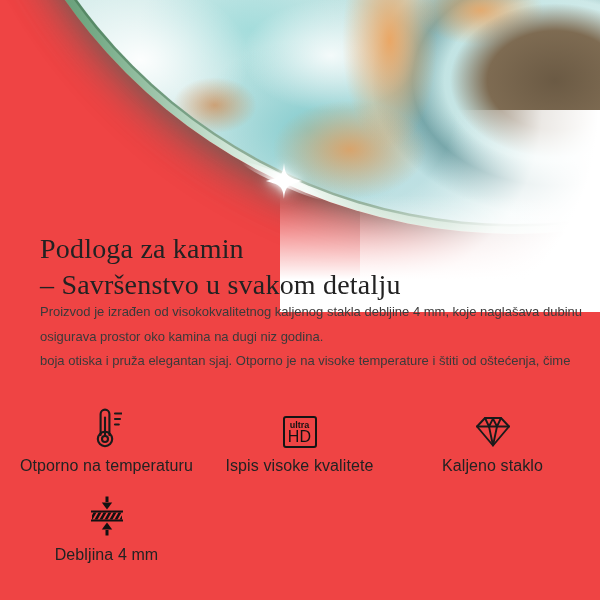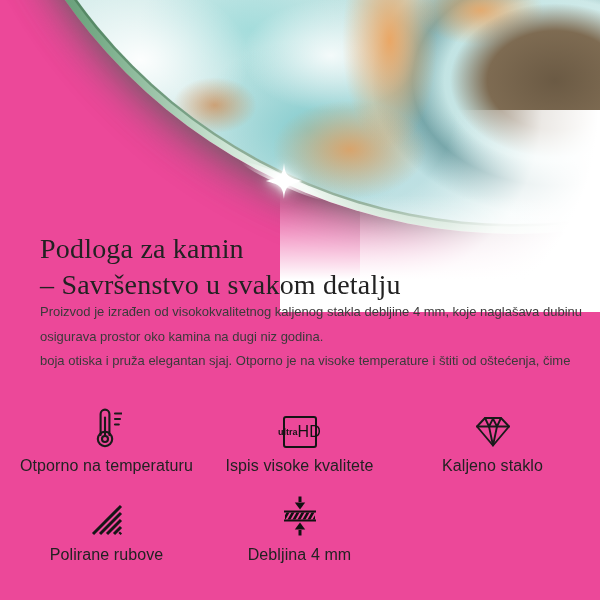--- a/index.html
+++ b/index.html
@@ -1,17 +1,17 @@
 <!DOCTYPE html>
 <html><head>
 <meta charset="utf-8">
 <style>
   html,body{margin:0;padding:0;background:#fff;}
   body{width:600px;height:600px;overflow:hidden;font-family:"Liberation Sans",sans-serif;}
-  .stage{position:relative;width:600px;height:600px;background:#ec4899;overflow:hidden;}
+  .stage{position:relative;width:600px;height:600px;background:#ef4444;overflow:hidden;}
 
   
   .hero{position:absolute;left:0;top:0;width:600px;height:312px;overflow:hidden;}
   .disc-rim{
     position:absolute;left:-35px;top:-866px;width:1100px;height:1100px;border-radius:50%;
     background:linear-gradient(to right,
       #3f7d55 0%, #77ab87 12%, #cfe5d6 24%, #f0f8f2 31%,
       #a9cdb4 44%, #cfe3d6 58%, #e9f3ec 72%, #ffffff 85%);
     box-shadow:0 24px 42px -10px rgba(78,96,88,.45),
                -14px 18px 30px -6px rgba(90,100,95,.28),
@@ -55,21 +55,21 @@
   .desc div{white-space:nowrap;}
 
   
   .features{position:absolute;left:10px;top:402px;width:579px;display:grid;
     grid-template-columns:repeat(3,193px);row-gap:16px;}
   .feature{display:flex;flex-direction:column;align-items:center;}
   .icon-box{height:46px;display:flex;align-items:flex-end;justify-content:center;margin-bottom:9px;}
   .feature-label{font-size:16px;color:#222;letter-spacing:.1px;white-space:nowrap;}
   .ic{stroke:#1a1a1a;fill:none;stroke-linecap:round;stroke-linejoin:round;}
   .uhd{width:34px;height:32px;box-sizing:border-box;border:2.4px solid #141414;border-radius:3px;
-    display:flex;flex-direction:row;align-items:center;justify-content:center;color:#111;}
+    display:flex;flex-direction:column;align-items:center;justify-content:center;color:#111;}
   .uhd .t1{font-size:9px;font-weight:700;line-height:9px;}
   .uhd .t2{font-size:16px;font-weight:400;line-height:14px;letter-spacing:.3px;}
 </style>
 </head>
 <body>
 
 <div class="stage">
 
   <div class="hero">
     <div class="disc-rim">
@@ -125,32 +125,20 @@
         <svg class="ic" width="38" height="33" viewBox="0 0 38 33" stroke-width="1.9">
           <path d="M11 3 H27 L35 11.5 L19 30.5 L3 11.5 Z"></path>
           <path d="M3 11.5 H35"></path>
           <path d="M11 3 L15 11.5 L19 3.6 L23 11.5 L27 3"></path>
           <path d="M15 11.5 L19 30.5 M23 11.5 L19 30.5"></path>
         </svg>
       </div>
       <div class="feature-label">Kaljeno staklo</div>
     </div>
 
-    <div class="feature">
-      <div class="icon-box">
-        <svg width="34" height="34" viewBox="0 0 34 34" stroke="#161616" stroke-width="3" fill="none">
-          <path d="M3 31 L31 3"></path>
-          <path d="M10 31 L31 10"></path>
-          <path d="M17 31 L31 17"></path>
-          <path d="M24 31 L31 24"></path>
-          <path d="M29.5 31 L31 29.5"></path>
-        </svg>
-      </div>
-      <div class="feature-label">Polirane rubove</div>
-    </div>
 
     <div class="feature">
       <div class="icon-box">
         <svg width="38" height="42" viewBox="0 0 38 42">
           <path d="M19 1.5 V7" stroke="#111" stroke-width="3"></path>
           <path d="M19 14.5 L13.8 7.5 H24.2 Z" fill="#111"></path>
           <path d="M3 16.5 H35 M3 25.5 H35" stroke="#111" stroke-width="2"></path>
           <g stroke="#111" stroke-width="2.6">
             <clipPath id="barclip">
                 <rect x="4" y="17.5" width="30" height="7"></rect>

